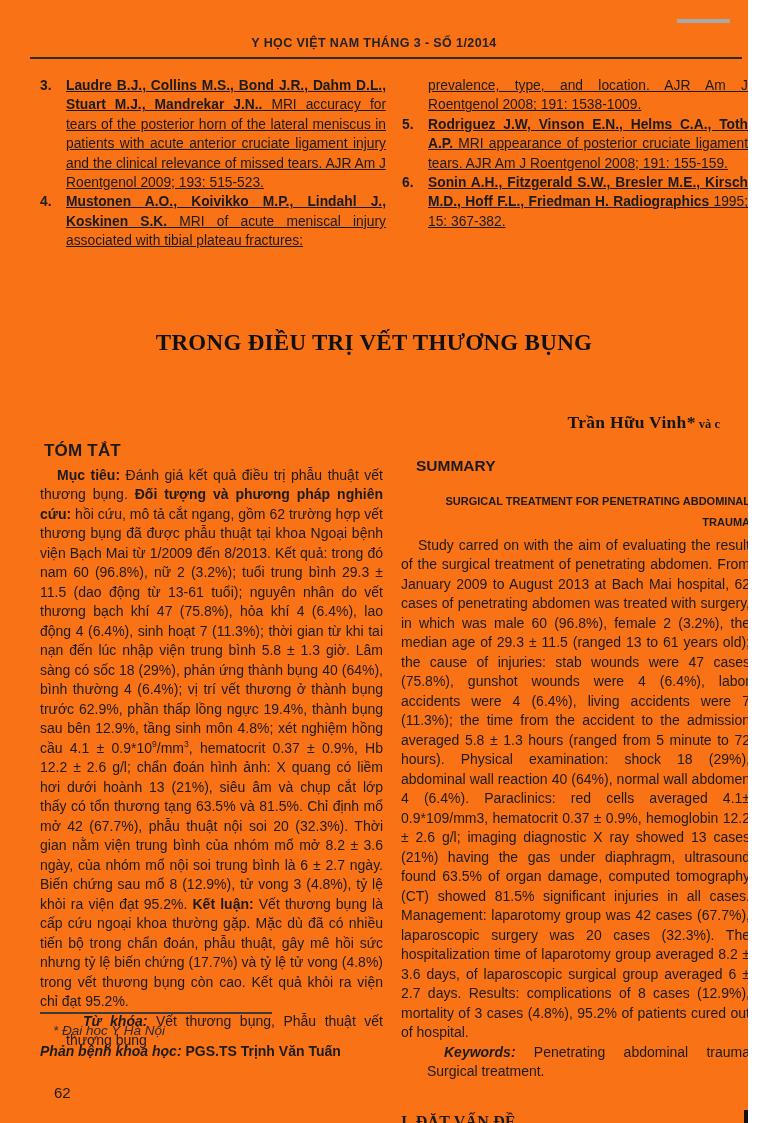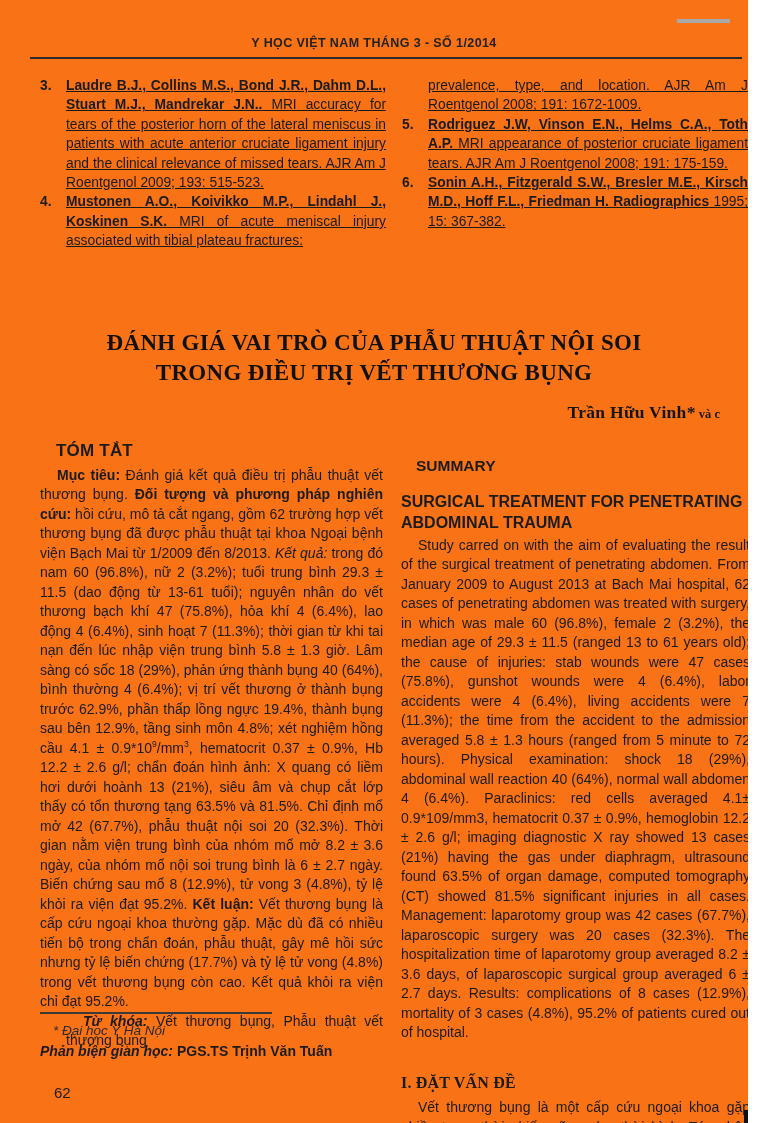--- a/index.html
+++ b/index.html
@@ -16,42 +16,42 @@
   .header-rule{position:absolute;top:57px;left:30px;width:712px;height:2px;background:#2b2b2b;}
   .refs{
     position:absolute;top:76px;left:40px;width:708px;
     display:grid;grid-template-columns:346px 346px;column-gap:16px;
     font-size:13.8px;line-height:19.4px;
   }
   .ref{display:flex;}
   .ref-num{flex:0 0 26px;font-weight:bold;}
   .ref-text{flex:1;text-align:justify;text-decoration:underline;}
   .seg-b{font-weight:bold;}
-  .seg-i{font-style:italic;}
+  .seg-i{}
   .seg-bi{font-weight:bold;font-style:italic;}
   .seg-sup{vertical-align:super;font-size:.62em;line-height:0;}
   .title-block{
     position:absolute;top:328px;left:0;right:0;text-align:center;
     font-family:"Liberation Serif",serif;font-weight:bold;
     font-size:23px;line-height:30px;color:#111;letter-spacing:.3px;
   }
   .byline{
-    position:absolute;top:402px;right:28px;text-align:right;
+    position:absolute;top:412px;right:28px;text-align:right;
     font-family:"Liberation Serif",serif;color:#151515;
   }
   .byline .author{font-size:17.5px;font-weight:600;letter-spacing:.3px;}
   .byline .suffix{font-size:12.5px;font-weight:600;}
   .abstracts{
     position:absolute;top:441px;left:40px;width:710px;
     display:grid;grid-template-columns:343px 349px;column-gap:18px;
     font-size:14px;line-height:19.5px;
   }
-  .h-vi{font-size:17px;font-weight:bold;margin:0 0 5px 16px;letter-spacing:.2px;}
+  .h-vi{font-size:17px;font-weight:bold;margin:0 0 5px 4px;letter-spacing:.2px;}
   .h-en{font-size:15.5px;font-weight:bold;margin:15px;}
-  .h-en-sub{font-size:16px;font-weight:bold;text-align:left;line-height:21px;margin:1px 0 3px 0;}
+  .h-en-sub{font-size:11px;font-weight:bold;text-align:right;line-height:21px;margin:1px 0 3px 0;}
   .para{text-align:justify;text-indent:17px;margin:0;}
   .kw{margin-top:0;margin-left:26px;}
   .h-section{font-size:16px;font-weight:bold;margin:30px 0 6px 0;letter-spacing:.2px;font-family:Liberation Serif, serif;}
   .footnote{position:absolute;left:40px;top:1012px;width:360px;font-size:14px;line-height:20px;}
   .footnote-rule{width:232px;height:2px;background:#3a3a3a;margin-bottom:7px;}
   .fn-affil{font-style:italic;font-size:13.5px;color:#2a2a2a;margin-left:13px;}
   .page-number{position:absolute;left:54px;top:1084px;font-size:15px;color:#1b1b1b;}
   .scan-mark-bottom{position:absolute;left:744px;top:1110px;width:9px;height:13px;background:#101010;}
 </style>
 </head>
@@ -71,63 +71,63 @@
         <div class="ref-text"><span class="seg-b">Laudre B.J., Collins M.S., Bond J.R., Dahm D.L., Stuart M.J., Mandrekar J.N..</span><span> MRI accuracy for tears of the posterior horn of the lateral meniscus in patients with acute anterior cruciate ligament injury and the clinical relevance of missed tears. AJR Am J Roentgenol 2009; 193: 515-523.</span></div>
       </div>
       <div class="ref">
         <span class="ref-num">4.</span>
         <div class="ref-text"><span class="seg-b">Mustonen A.O., Koivikko M.P., Lindahl J., Koskinen S.K.</span><span> MRI of acute meniscal injury associated with tibial plateau fractures:</span></div>
       </div>
     </div>
     <div class="refs-col">
       <div class="ref">
         <span class="ref-num"></span>
-        <div class="ref-text"><span>prevalence, type, and location. AJR Am J Roentgenol 2008; 191: 1672-1009.</span></div>
+        <div class="ref-text"><span>prevalence, type, and location. AJR Am J Roentgenol 2008; 191: 1538-1009.</span></div>
       </div>
       <div class="ref">
         <span class="ref-num">5.</span>
-        <div class="ref-text"><span class="seg-b">Rodriguez J.W, Vinson E.N., Helms C.A., Toth A.P.</span><span> MRI appearance of posterior cruciate ligament tears. AJR Am J Roentgenol 2008; 191: 175-159.</span></div>
+        <div class="ref-text"><span class="seg-b">Rodriguez J.W, Vinson E.N., Helms C.A., Toth A.P.</span><span> MRI appearance of posterior cruciate ligament tears. AJR Am J Roentgenol 2008; 191: 155-159.</span></div>
       </div>
       <div class="ref">
         <span class="ref-num">6.</span>
         <div class="ref-text"><span class="seg-b">Sonin A.H., Fitzgerald S.W., Bresler M.E., Kirsch M.D., Hoff F.L., Friedman H. Radiographics</span><span> 1995; 15: 367-382.</span></div>
       </div>
     </div>
   </div>
 
   <div class="title-block">
-    <div>ĐÁNH GIÁ VAI TRÒ CỦA PHẪU THUẬT NỘI SOI</div>
     <div>TRONG ĐIỀU TRỊ VẾT THƯƠNG BỤNG</div>
   </div>
 
   <div class="byline">
     <span class="author">Trần Hữu Vinh*</span><span class="suffix"> và c</span>
   </div>
 
   <div class="abstracts">
 
     <div class="col-vi">
       <div class="h-vi">TÓM TẮT</div>
       <p class="para"><span class="seg-b">Mục tiêu: </span><span>Đánh giá kết quả điều trị phẫu thuật vết thương bụng. </span><span class="seg-b">Đối tượng và phương pháp nghiên cứu: </span><span>hồi cứu, mô tả cắt ngang, gồm 62 trường hợp vết thương bụng đã được phẫu thuật tại khoa Ngoại bệnh viện Bạch Mai từ 1/2009 đến 8/2013. </span><span class="seg-i">Kết quả: </span><span>trong đó nam 60 (96.8%), nữ 2 (3.2%); tuổi trung bình 29.3 ± 11.5 (dao động từ 13-61 tuổi); nguyên nhân do vết thương bạch khí 47 (75.8%), hỏa khí 4 (6.4%), lao động 4 (6.4%), sinh hoạt 7 (11.3%); thời gian từ khi tai nạn đến lúc nhập viện trung bình 5.8 ± 1.3 giờ. Lâm sàng có sốc 18 (29%), phản ứng thành bụng 40 (64%), bình thường 4 (6.4%); vị trí vết thương ở thành bụng trước 62.9%, phần thấp lồng ngực 19.4%, thành bụng sau bên 12.9%, tầng sinh môn 4.8%; xét nghiệm hồng cầu 4.1 ± 0.9*10</span><span class="seg-sup">9</span><span>/mm</span><span class="seg-sup">3</span><span>, hematocrit 0.37 ± 0.9%, Hb 12.2 ± 2.6 g/l; chẩn đoán hình ảnh: X quang có liềm hơi dưới hoành 13 (21%), siêu âm và chụp cắt lớp thấy có tổn thương tạng 63.5% và 81.5%. Chỉ định mổ mở 42 (67.7%), phẫu thuật nội soi 20 (32.3%). Thời gian nằm viện trung bình của nhóm mổ mở 8.2 ± 3.6 ngày, của nhóm mổ nội soi trung bình là 6 ± 2.7 ngày. Biến chứng sau mổ 8 (12.9%), tử vong 3 (4.8%), tỷ lệ khỏi ra viện đạt 95.2%. </span><span class="seg-b">Kết luận: </span><span>Vết thương bụng là cấp cứu ngoại khoa thường gặp. Mặc dù đã có nhiều tiến bộ trong chẩn đoán, phẫu thuật, gây mê hồi sức nhưng tỷ lệ biến chứng (17.7%) và tỷ lệ tử vong (4.8%) trong vết thương bụng còn cao. Kết quả khỏi ra viện chỉ đạt 95.2%.</span></p>
       <p class="para kw"><span class="seg-bi">Từ khóa: </span><span>Vết thương bụng, Phẫu thuật vết thương bụng</span></p>
     </div>
 
     <div class="col-en">
       <div class="h-en">SUMMARY</div>
       <div class="h-en-sub">SURGICAL TREATMENT FOR PENETRATING ABDOMINAL TRAUMA</div>
       <p class="para">Study carred on with the aim of evaluating the result of the surgical treatment of penetrating abdomen. From January 2009 to August 2013 at Bach Mai hospital, 62 cases of penetrating abdomen was treated with surgery, in which was male 60 (96.8%), female 2 (3.2%), the median age of 29.3 ± 11.5 (ranged 13 to 61 years old); the cause of injuries: stab wounds were 47 cases (75.8%), gunshot wounds were 4 (6.4%), labor accidents were 4 (6.4%), living accidents were 7 (11.3%); the time from the accident to the admission averaged 5.8 ± 1.3 hours (ranged from 5 minute to 72 hours). Physical examination: shock 18 (29%), abdominal wall reaction 40 (64%), normal wall abdomen 4 (6.4%). Paraclinics: red cells averaged 4.1± 0.9*109/mm3, hematocrit 0.37 ± 0.9%, hemoglobin 12.2 ± 2.6 g/l; imaging diagnostic X ray showed 13 cases (21%) having the gas under diaphragm, ultrasound found 63.5% of organ damage, computed tomography (CT) showed 81.5% significant injuries in all cases. Management: laparotomy group was 42 cases (67.7%), laparoscopic surgery was 20 cases (32.3%). The hospitalization time of laparotomy group averaged 8.2 ± 3.6 days, of laparoscopic surgical group averaged 6 ± 2.7 days. Results: complications of 8 cases (12.9%), mortality of 3 cases (4.8%), 95.2% of patients cured out of hospital.</p>
+      <p class="para kw"><span class="seg-bi">Keywords: </span><span>Penetrating abdominal trauma Surgical treatment.</span></p>
       <div class="h-section">I. ĐẶT VẤN ĐỀ</div>
       <p class="para">Vết thương bụng là một cấp cứu ngoại khoa gặp nhiều trong thời chiến cũng như thời bình. Tác nhân gây thương tích xuyên thủng phúc mạc làm thông thương ổ bụng với môi trường bên</p>
     </div>
 
   </div>
 
   <div class="footnote">
     <div class="footnote-rule"></div>
     <div class="fn-affil">* Đại học Y Hà Nội</div>
-    <div class="fn-reviewer"><span class="seg-bi">Phản biện gian học: </span><span class="seg-b">PGS.TS Trịnh Văn Tuấn</span></div>
+    <div class="fn-reviewer"><span class="seg-bi">Phản bệnh khoa học: </span><span class="seg-b">PGS.TS Trịnh Văn Tuấn</span></div>
   </div>
 
   <div class="page-number">62</div>
 
   <div class="scan-mark-bottom"></div>
 
 </div>
 
 </body></html>

